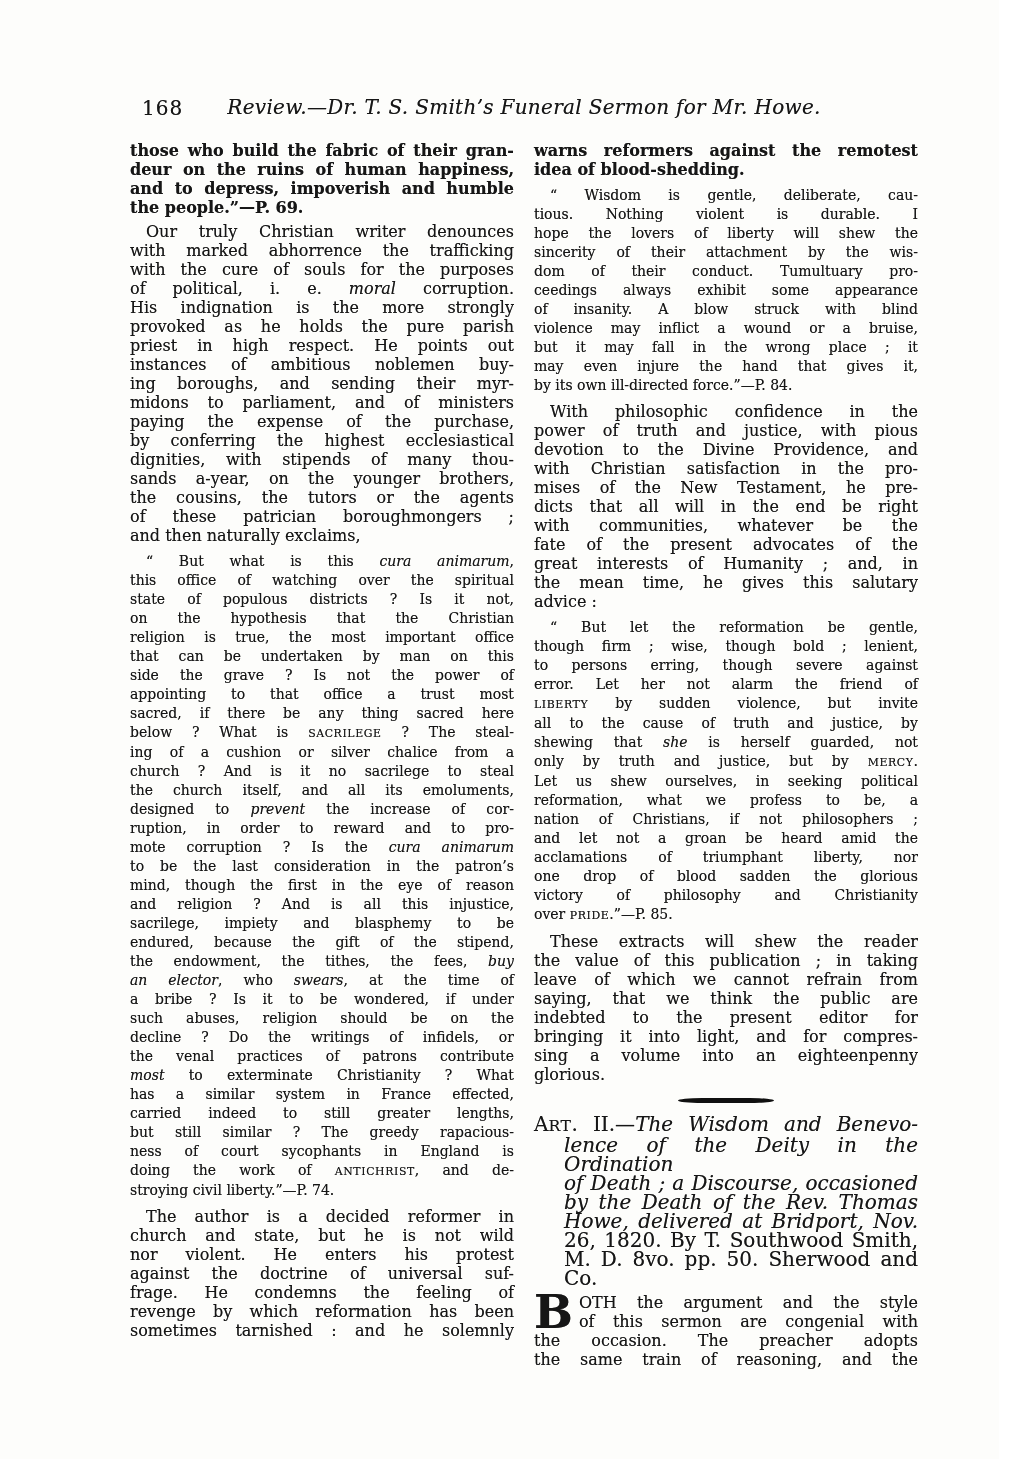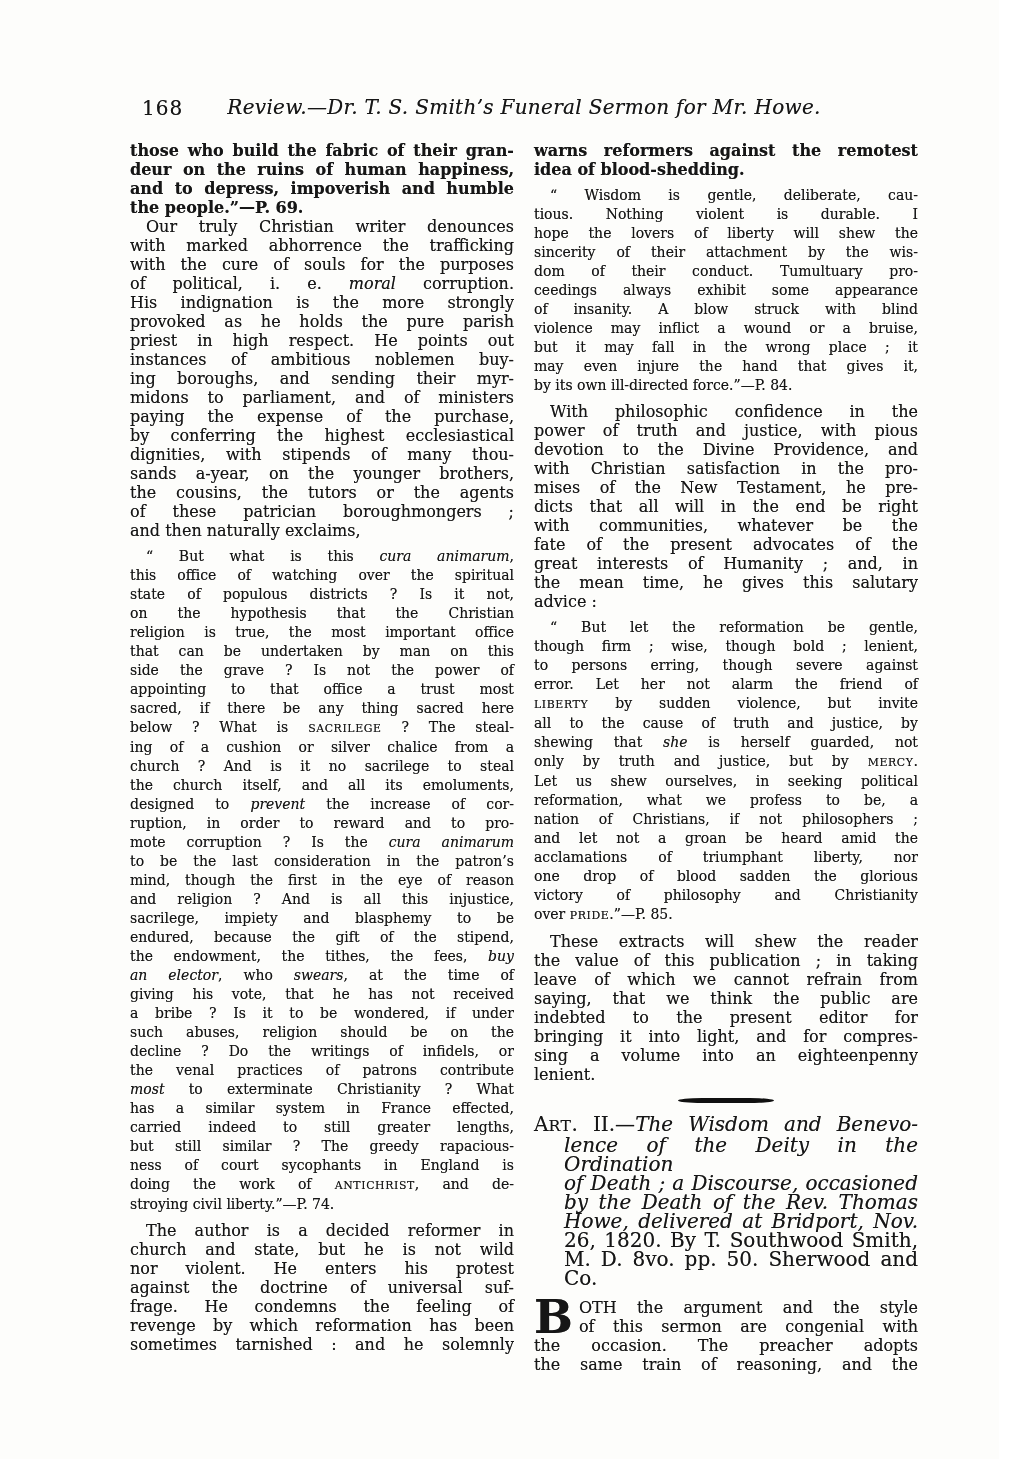--- a/index.html
+++ b/index.html
@@ -12,21 +12,21 @@
     text-shadow:0 0 0.4px rgba(10,10,10,0.55);
   }
   .page-header { position:absolute; top:95px; left:130px; width:788px; height:26px; font-size:20px; }
   .page-number { position:absolute; left:12px; top:1px; letter-spacing:1px; }
   .running-title { display:block; text-align:center; font-style:italic; font-weight:normal; letter-spacing:0.3px; }
 
   .columns { position:absolute; top:141px; left:130px; width:788px; display:flex; gap:20px; }
   .col { width:388px; }
 
   .para { font-size:16px; line-height:19px; }
-  .para + .para { }
+  .para + .para { margin-top:5px; }
   .para + .quote, .quote + .para { margin-top:7px; }
 
   .tline { text-align:justify; text-align-last:justify; }
   .tline.end { text-align-last:left; }
   .indent > .tline:first-of-type { text-indent:16px; }
 
   .quote { font-size:14px; }
   .bold  { font-weight:bold; }
   .sc    { font-size:0.78em; letter-spacing:0.6px; }
 
@@ -98,21 +98,20 @@
           <div class="tline">designed to <i>prevent</i> the increase of cor-</div>
           <div class="tline">ruption, in order to reward and to pro-</div>
           <div class="tline">mote corruption ? Is the <i>cura animarum</i></div>
           <div class="tline">to be the last consideration in the patron’s</div>
           <div class="tline">mind, though the first in the eye of reason</div>
           <div class="tline">and religion ? And is all this injustice,</div>
           <div class="tline">sacrilege, impiety and blasphemy to be</div>
           <div class="tline">endured, because the gift of the stipend,</div>
           <div class="tline">the endowment, the tithes, the fees, <i>buy</i></div>
           <div class="tline"><i>an elector</i>, who <i>swears</i>, at the time of</div>
-          <div class="tline">giving his vote, that he has not received</div>
           <div class="tline">a bribe ? Is it to be wondered, if under</div>
           <div class="tline">such abuses, religion should be on the</div>
           <div class="tline">decline ? Do the writings of infidels, or</div>
           <div class="tline">the venal practices of patrons contribute</div>
           <div class="tline"><i>most</i> to exterminate Christianity ? What</div>
           <div class="tline">has a similar system in France effected,</div>
           <div class="tline">carried indeed to still greater lengths,</div>
           <div class="tline">but still similar ? The greedy rapacious-</div>
           <div class="tline">ness of court sycophants in England is</div>
           <div class="tline">doing the work of <span class="sc">ANTICHRIST</span>, and de-</div>
@@ -178,21 +177,21 @@
           <div class="tline end">over <span class="sc">PRIDE</span>.”—P. 85.</div>
         </div>
         <div class="para body indent">
           <div class="tline">These extracts will shew the reader</div>
           <div class="tline">the value of this publication ; in taking</div>
           <div class="tline">leave of which we cannot refrain from</div>
           <div class="tline">saying, that we think the public are</div>
           <div class="tline">indebted to the present editor for</div>
           <div class="tline">bringing it into light, and for compres-</div>
           <div class="tline">sing a volume into an eighteenpenny</div>
-          <div class="tline end">lenient.</div>
+          <div class="tline end">glorious.</div>
         </div>
         <div class="divider"></div>
         <div class="para art-heading">
           <div class="tline">A<span class="sc">RT</span>. II.—<i>The Wisdom and Benevo-</i></div>
           <div class="tline"><i>lence of the Deity in the Ordination</i></div>
           <div class="tline"><i>of Death ; a Discourse, occasioned</i></div>
           <div class="tline"><i>by the Death of the Rev. Thomas</i></div>
           <div class="tline"><i>Howe, delivered at Bridport, Nov.</i></div>
           <div class="tline">26, 1820. By T. Southwood Smith,</div>
           <div class="tline">M. D. 8vo. pp. 50. Sherwood and</div>

